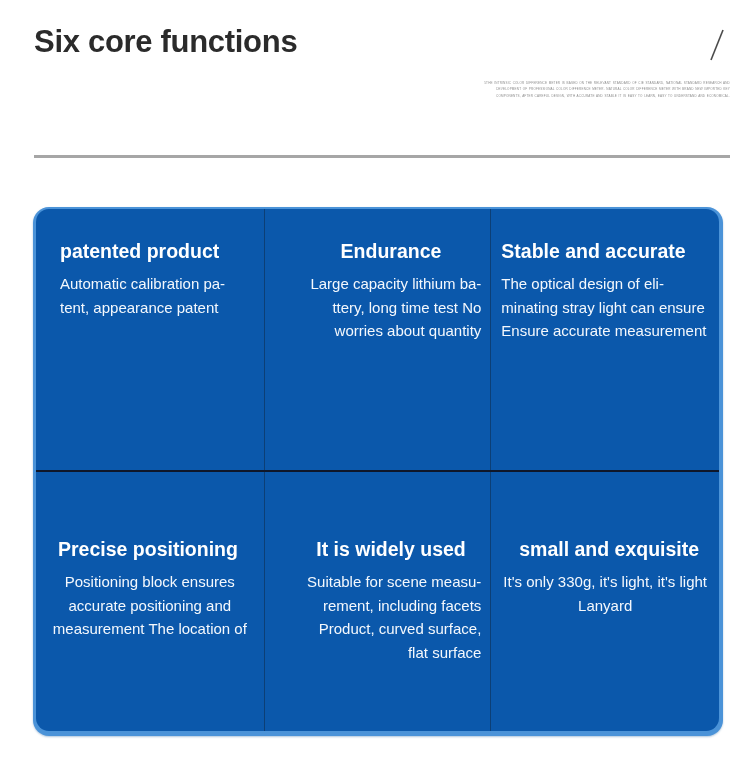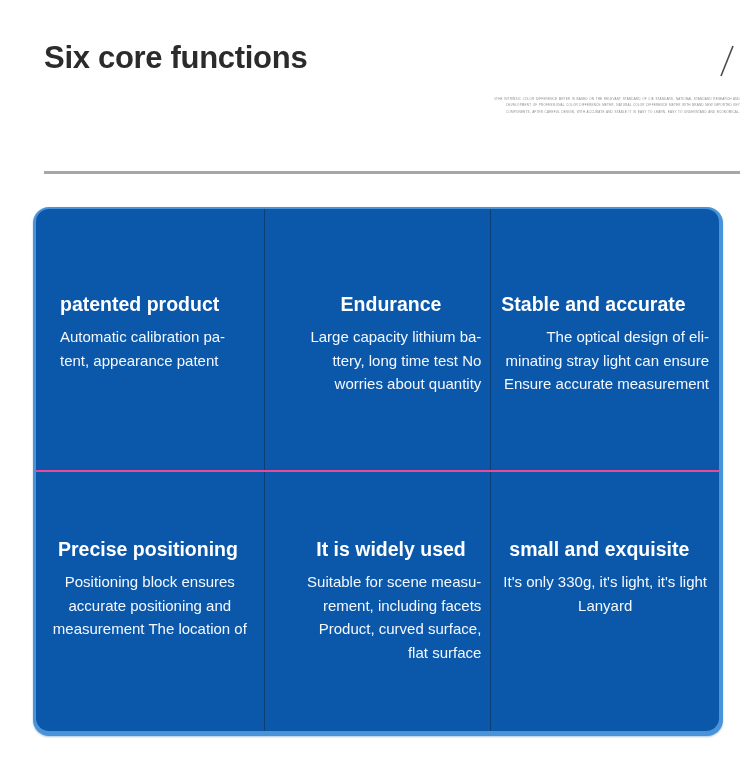--- a/index.html
+++ b/index.html
@@ -15,24 +15,23 @@
   #page {
     position: relative;
     width: 750px;
     height: 777px;
     background: #ffffff;
   }
 
   
   .header {
     position: absolute;
-    left: 0; top: 16px;
+    left: 0; top: 0;
     width: 612px;
     height: 160px;
-    margin-left: 10px;
   }
 
   .headline {
     position: absolute;
     left: 34px;
     top: 22px;
     color: #2b2b2b;
     font-weight: bold;
     font-size: 31px;
     line-height: 39px;
@@ -108,28 +107,28 @@
     position: relative;
     padding: 0 10px;
     display: flex;
     flex-direction: column;
     justify-content: flex-start;
     color: #ffffff;
   }
 
   
   .cell.col-mid  { box-shadow: -1px 0 0 #0c3f76 inset, 1px 0 0 #0c3f76 inset; padding-left: 37px; }
-  .cell.row-bot  { border-top: 2px solid #ec4899; }
+  .cell.row-bot  { border-top: 2px solid #0f172a; }
 
   .cell-inner {
     width: 100%;
   }
 
   
-  .row-top .cell-inner { margin-top: 83px; }
+  .row-top .cell-inner { margin-top: 30px; }
   .row-bot .cell-inner { margin-top: 65px; }
 
   .cell-title {
     font-size: 19.5px;
     font-weight: bold;
     line-height: 24px;
     text-align: center;
     margin-bottom: 9px;
     white-space: nowrap;
   }
@@ -138,24 +137,24 @@
     font-size: 15px;
     line-height: 23.5px;
     text-align: right;
     color: #f4f8fd;
   }
 
   
   .cell.c1 .cell-title { text-align: left; padding-left: 14px; }
   .cell.c1 .cell-desc  { text-align: left; padding-left: 14px; }
   .cell.c3 .cell-title { text-align: left; }
-  .cell.c3 .cell-desc  { text-align: right; }
+  .cell.c3 .cell-desc  { text-align: left; }
   .cell.c4 .cell-title { text-align: left; padding-left: 12px; }
   .cell.c4 .cell-desc  { text-align: center; }
-  .cell.c6 .cell-title { text-align: left; margin-left: 8px; }
+  .cell.c6 .cell-title { text-align: center; margin-left: 8px; }
   .cell.c6 .cell-desc  { text-align: center; }
 </style>
 </head>
 <body>
 
 <div id="page">
 
   <div class="header">
 
     <div class="headline">

